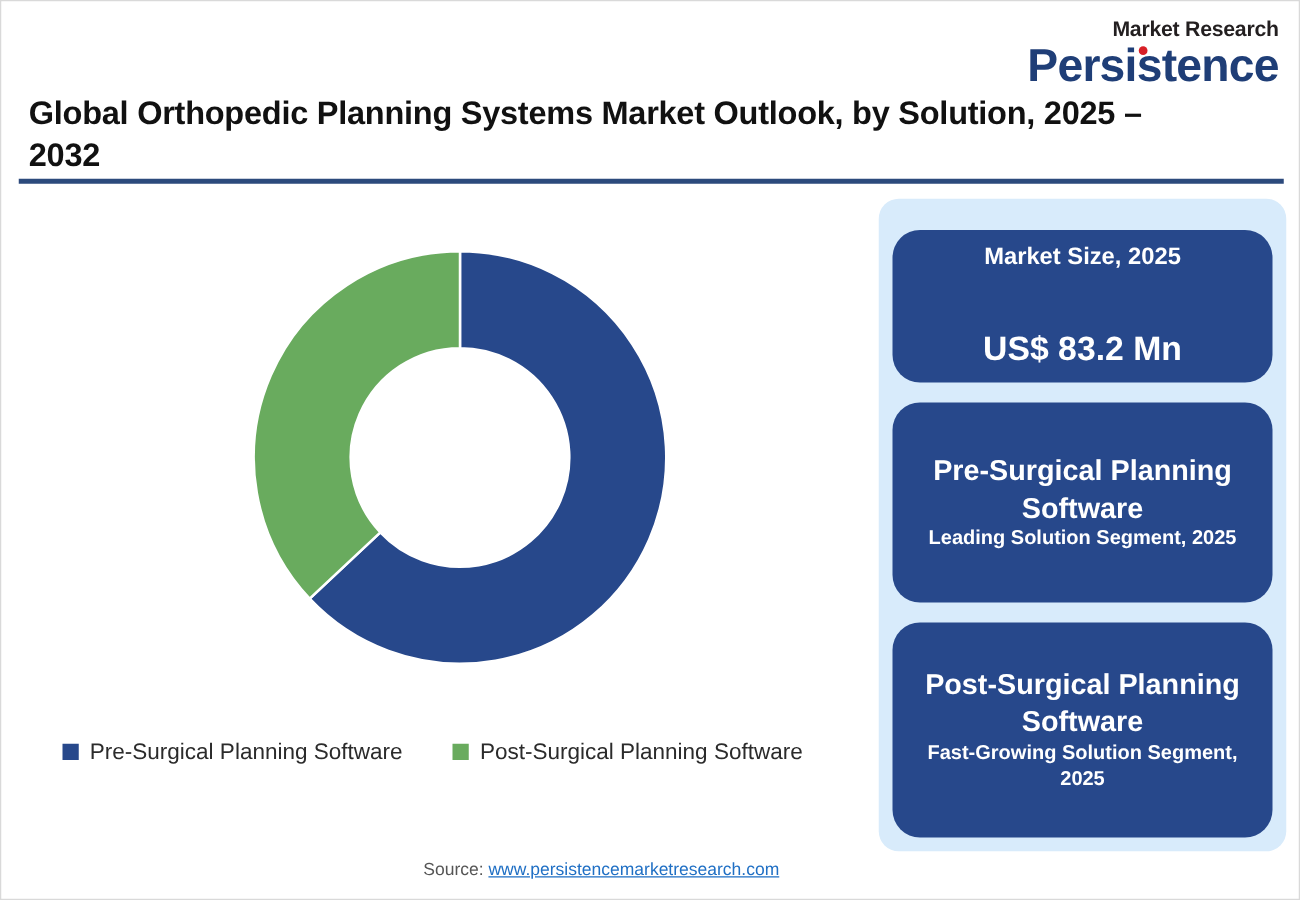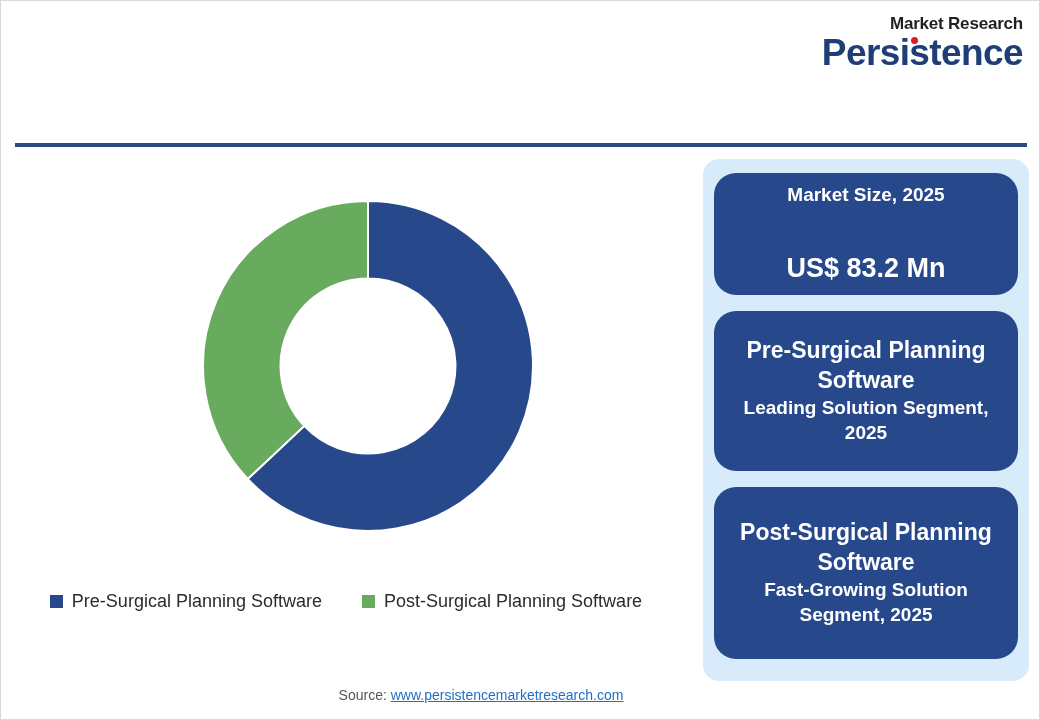--- a/index.html
+++ b/index.html
@@ -128,21 +128,21 @@
     position: absolute;
     left: 702px;
     top: 158px;
     width: 326px;
     height: 522px;
     background: #D8EBFB;
     border-radius: 16px;
     display: flex;
     flex-direction: column;
     align-items: center;
-    padding-top: 14px;
+    padding-top: 25px;
     box-sizing: border-box;
   }
   .stat-card {
     width: 304px;
     background: #27488B;
     border-radius: 22px;
     color: #ffffff;
     text-align: center;
     box-sizing: border-box;
     display: flex;
@@ -170,21 +170,21 @@
   }
   .card-head {
     font-family: "Liberation Sans", sans-serif;
     font-weight: bold;
     font-size: 23px;
     line-height: 1.3;
   }
   .card-sub {
     font-family: "Liberation Sans", sans-serif;
     font-weight: bold;
-    font-size: 19px;
+    font-size: 16px;
     line-height: 1.3;
   }
 
   
   #source-line {
     position: absolute;
     left: 0;
     top: 686px;
     width: 960px;
     text-align: center;
@@ -203,20 +203,21 @@
 <div id="page">
 
   <div id="logo-block">
     <div id="logo-sub">Market Research</div>
     <div id="logo-word">
       <span>Persistence</span>
       <span id="logo-dot"></span>
     </div>
   </div>
 
+  <div id="page-title">Global Orthopedic Planning Systems Market Outlook, by Solution, 2025 – 2032</div>
   <div id="title-rule"></div>
 
   <div id="chart-area">
     <div id="donut-wrap">
       <svg id="donut-svg" width="334" height="334" viewBox="0 0 334 334">
         <g>
           <path id="slice-0" d="M 167 2 A 165 165 0 1 1 46.72017647546707 279.9502724782336 L 103.25169353199755 226.86364441346382 A 87.45 87.45 0 1 0 167 79.55 Z" fill="#27488B" stroke="#ffffff" stroke-width="2"></path>
           <path id="slice-1" d="M 46.72017647546707 279.9502724782336 A 165 165 0 0 1 166.99999999999997 2 L 166.99999999999997 79.55 A 87.45 87.45 0 0 0 103.25169353199755 226.86364441346382 Z" fill="#69AB5E" stroke="#ffffff" stroke-width="2"></path>
         </g>
       </svg>

